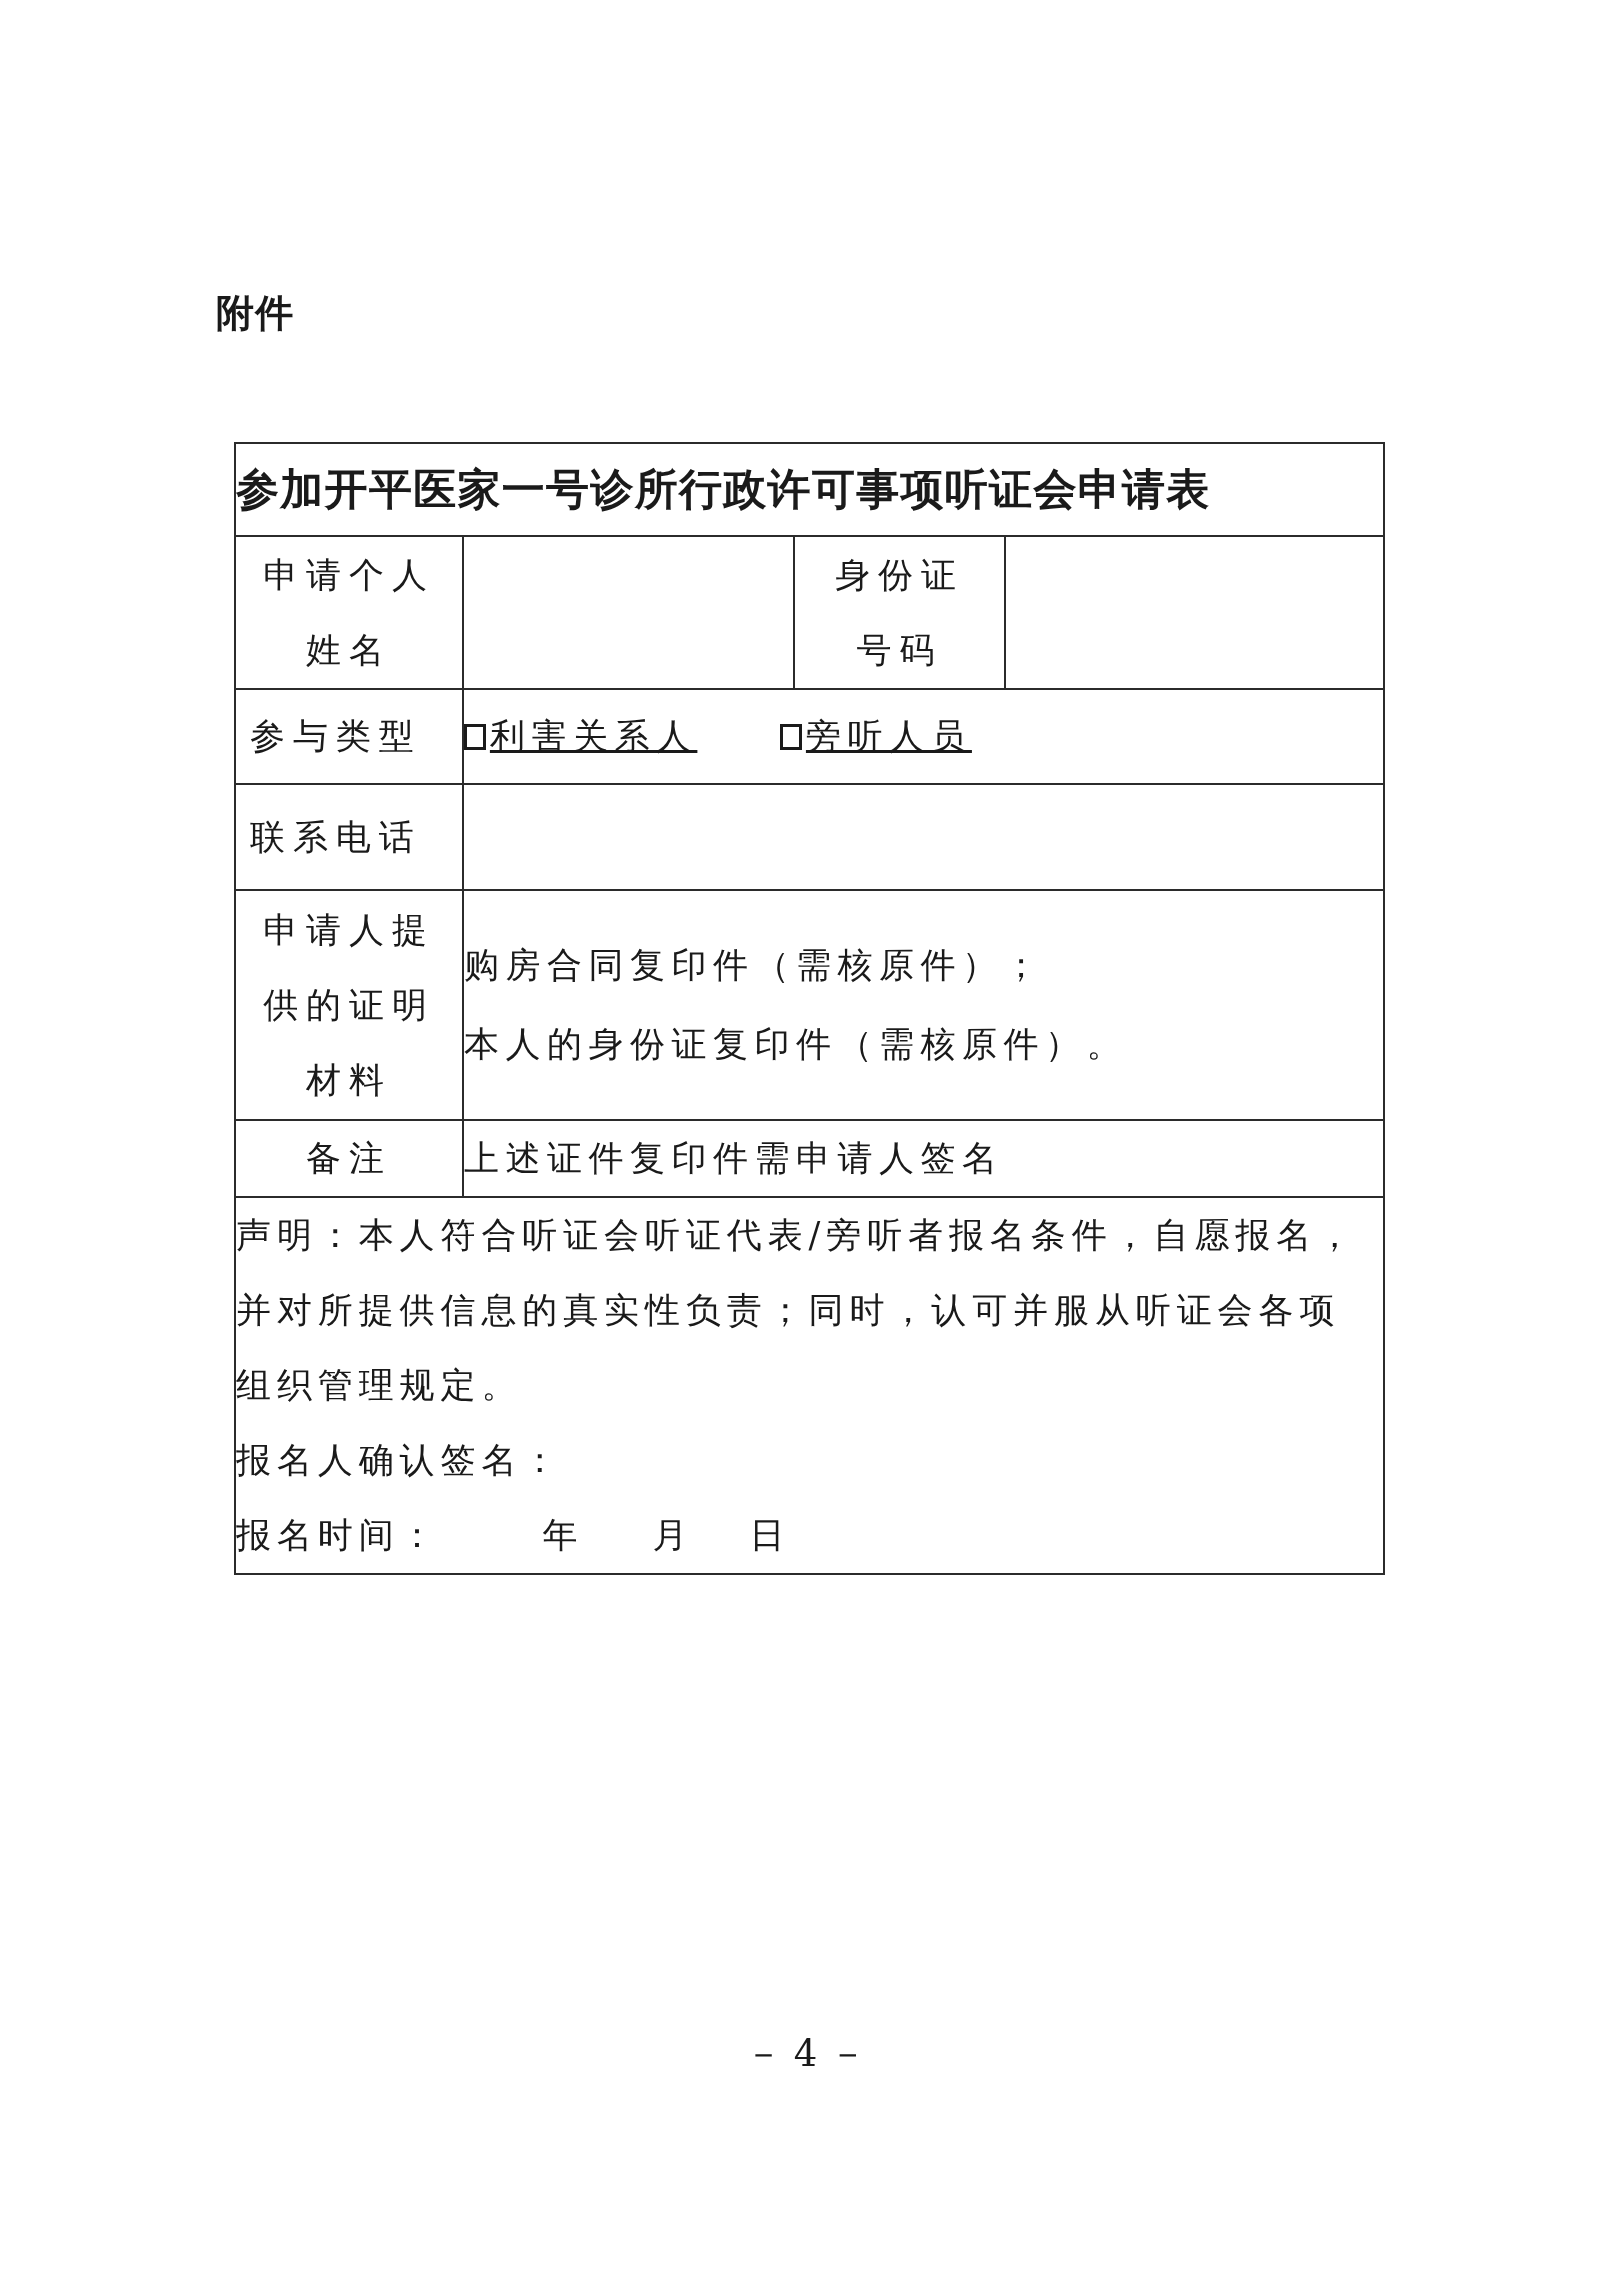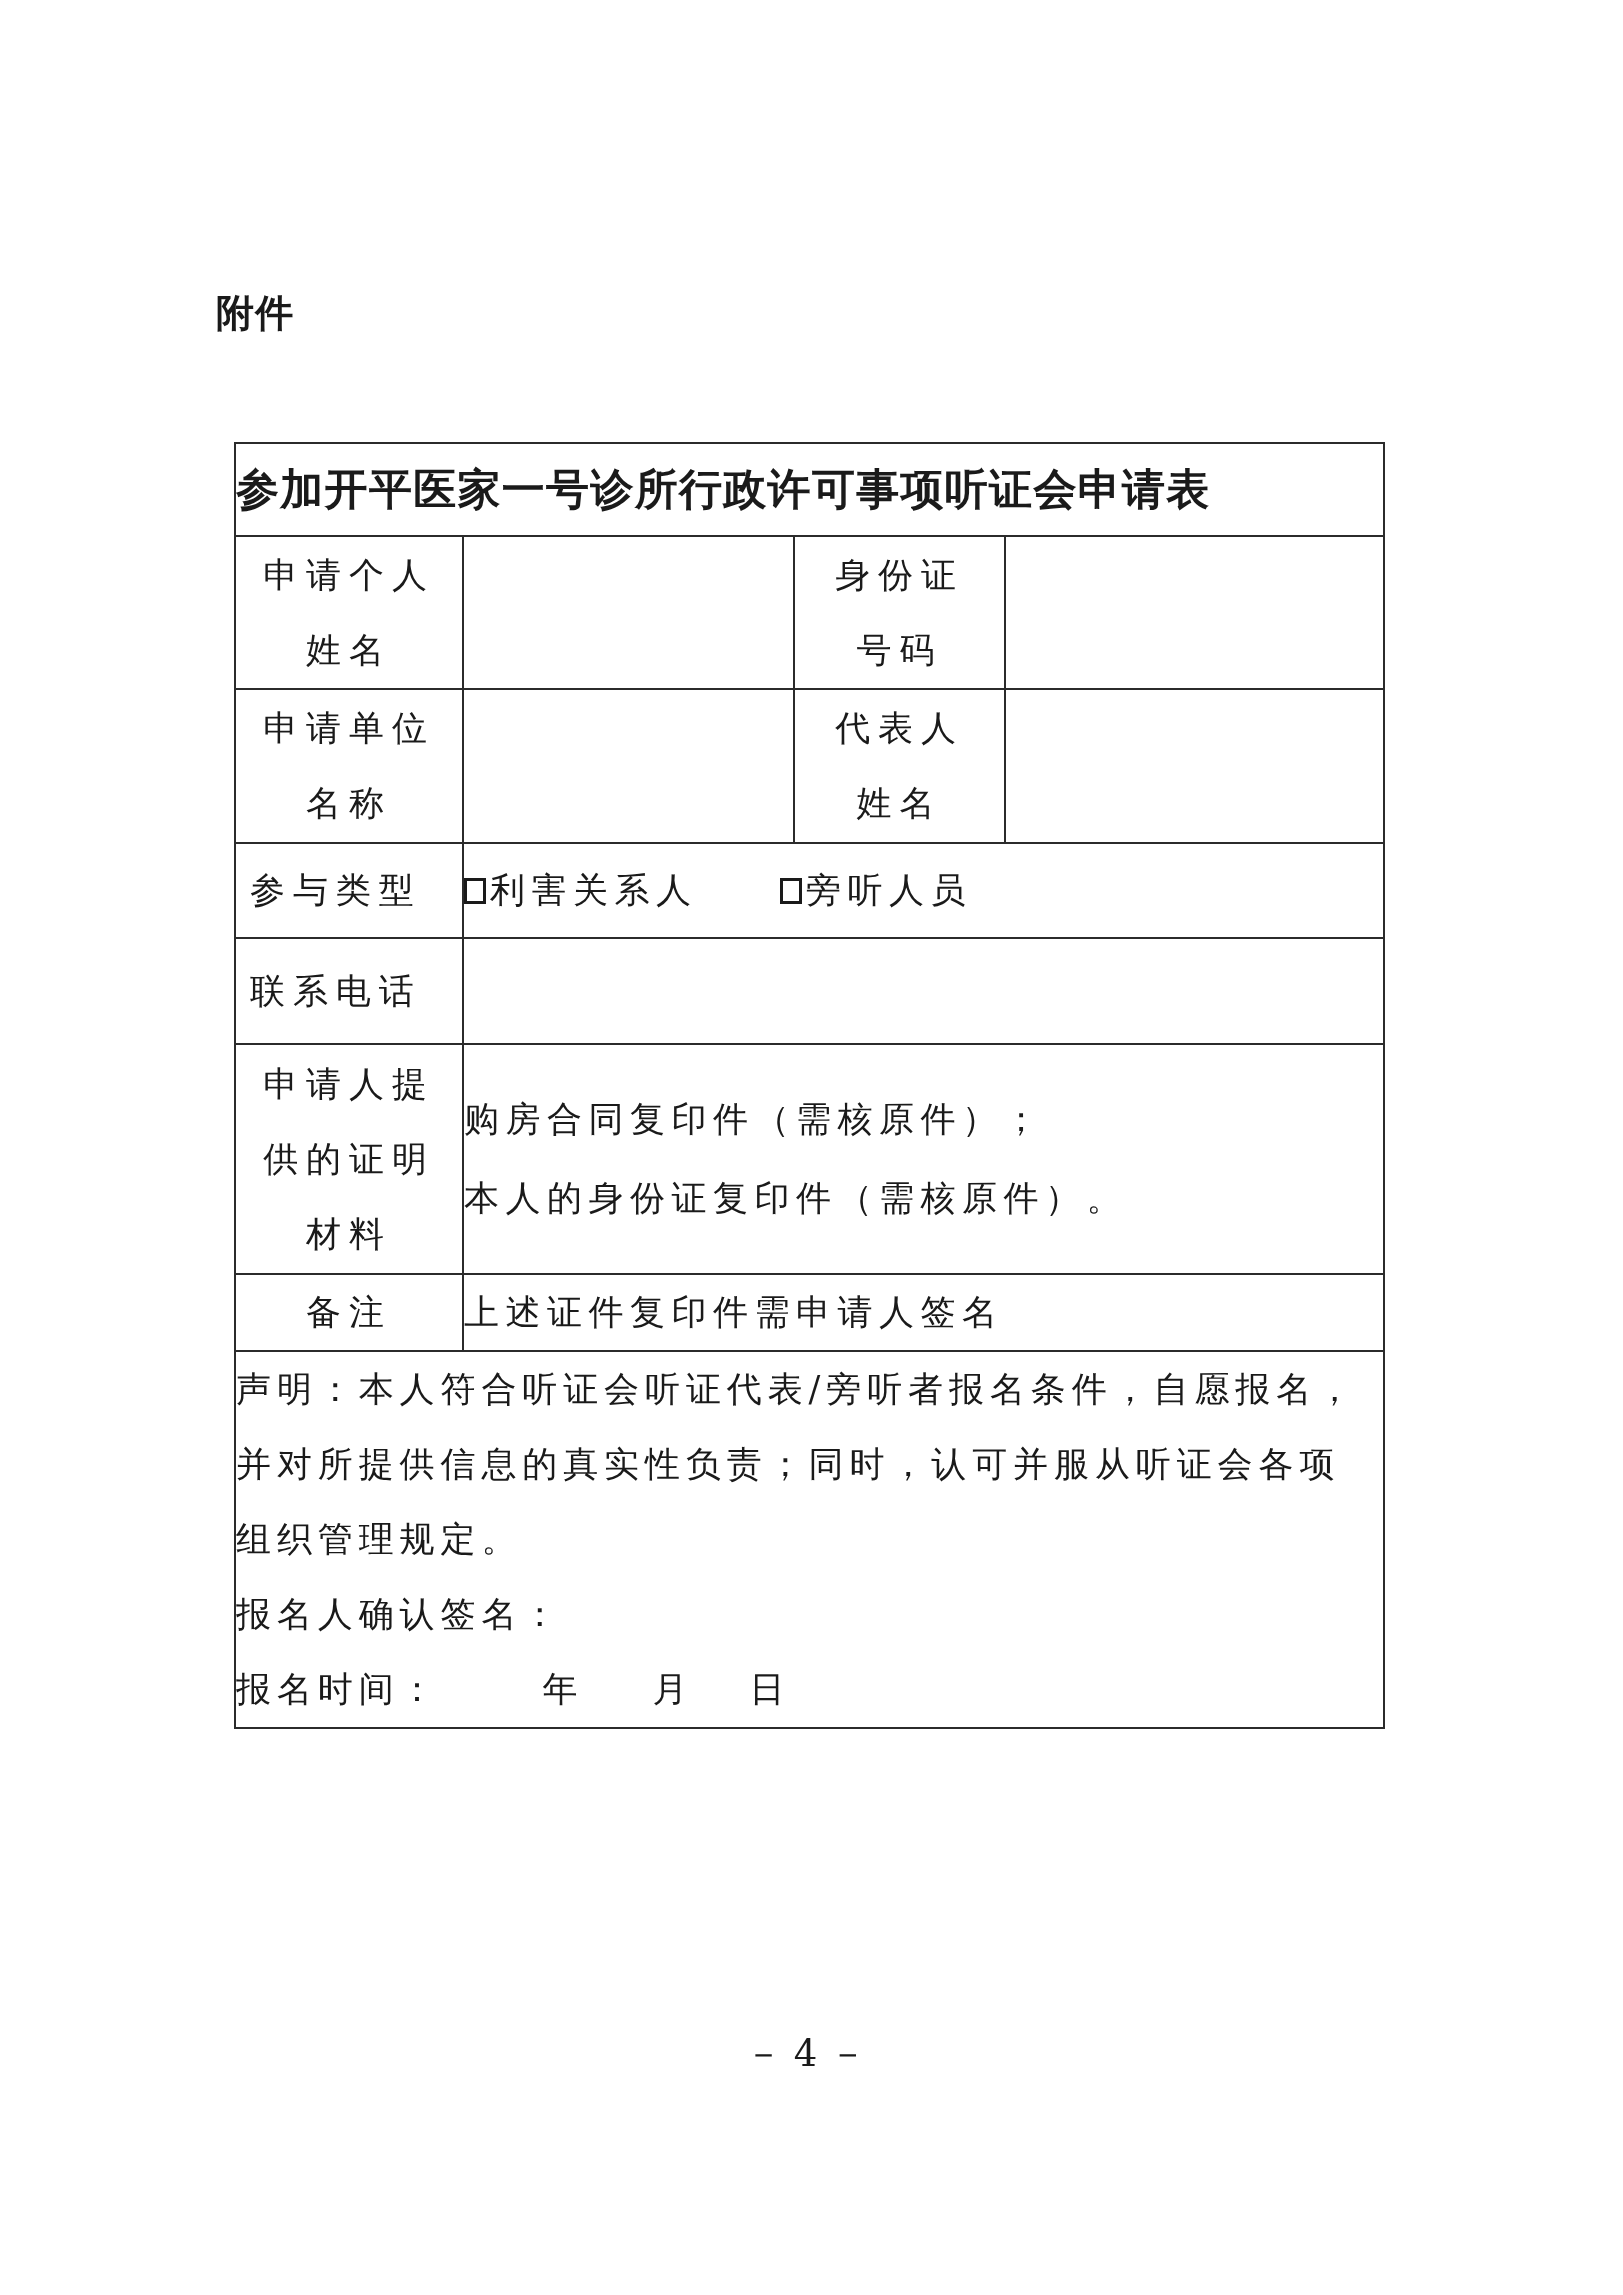--- a/index.html
+++ b/index.html
@@ -29,21 +29,21 @@
     font-size: 35px; letter-spacing: 7.9px; line-height: 75px;
     text-align: center;
     border-radius: 18px;
   }
   .label.left { text-align: left; padding-left: 14px; }
   .value {
     font-family: "DejaVu Serif", "Liberation Serif", serif;
     font-size: 35px; letter-spacing: 6.5px; padding-left: 14.4px;
   }
   .value .line { display: block; line-height: 79px; }
-  .checkbox-option { display: inline-flex; align-items: center; margin-right: 65px; }
+  .checkbox-option { display: inline-flex; align-items: center; margin-right: 65px; text-decoration: underline; }
   .checkbox-box {
     display: inline-block; width: 22px; height: 26px;
     border: 3.3px solid #1a1a1a; margin-right: 3.9px; box-sizing: border-box;
   }
   .declaration {
     font-family: "DejaVu Serif", "Liberation Serif", serif;
     font-size: 35px; letter-spacing: 5.9px; line-height: 75px;
     padding: 6.5px 11.8px 5.2px 14.4px; vertical-align: top;
   }
   .declaration .line { display: block; white-space: nowrap; }
@@ -72,32 +72,20 @@
   </tr>
   <tr style="height:153px">
     <td class="label">
       <span style="display:block">申请个人</span>
       <span style="display:block">姓名</span>
     </td>
     <td class="value"></td>
     <td class="label">
       <span style="display:block">身份证</span>
       <span style="display:block">号码</span>
-    </td>
-    <td class="value"></td>
-  </tr>
-  <tr style="height:154px">
-    <td class="label">
-      <span style="display:block">申请单位</span>
-      <span style="display:block">名称</span>
-    </td>
-    <td class="value"></td>
-    <td class="label">
-      <span style="display:block">代表人</span>
-      <span style="display:block">姓名</span>
     </td>
     <td class="value"></td>
   </tr>
   <tr style="height:95px">
     <td class="label left">参与类型</td>
     <td colspan="3" class="value">
       <span class="checkbox-option">
         <span class="checkbox-box"></span>
         <span>利害关系人</span>
       </span>

